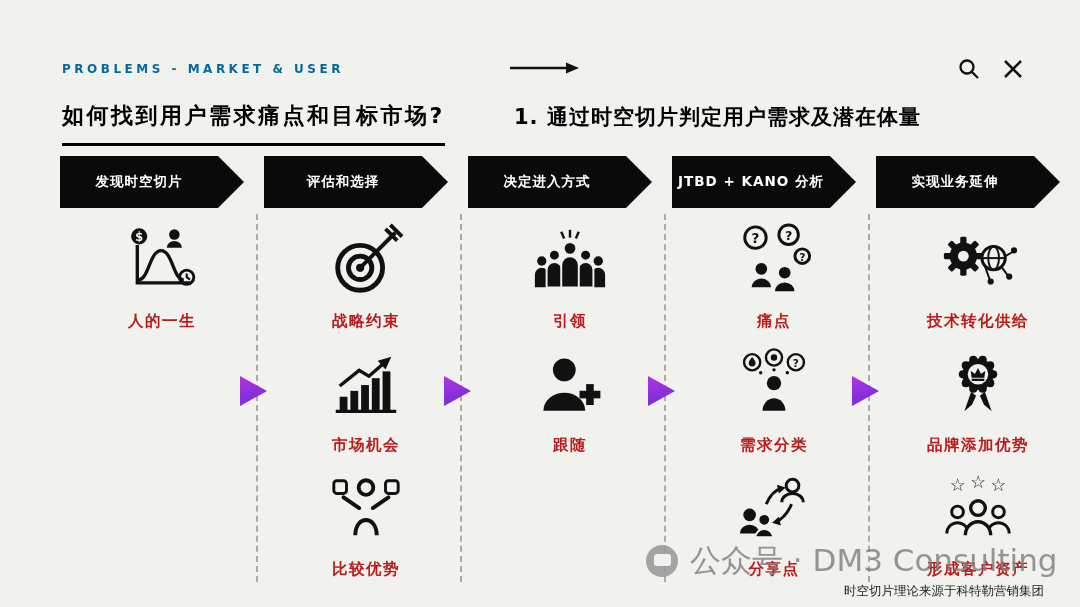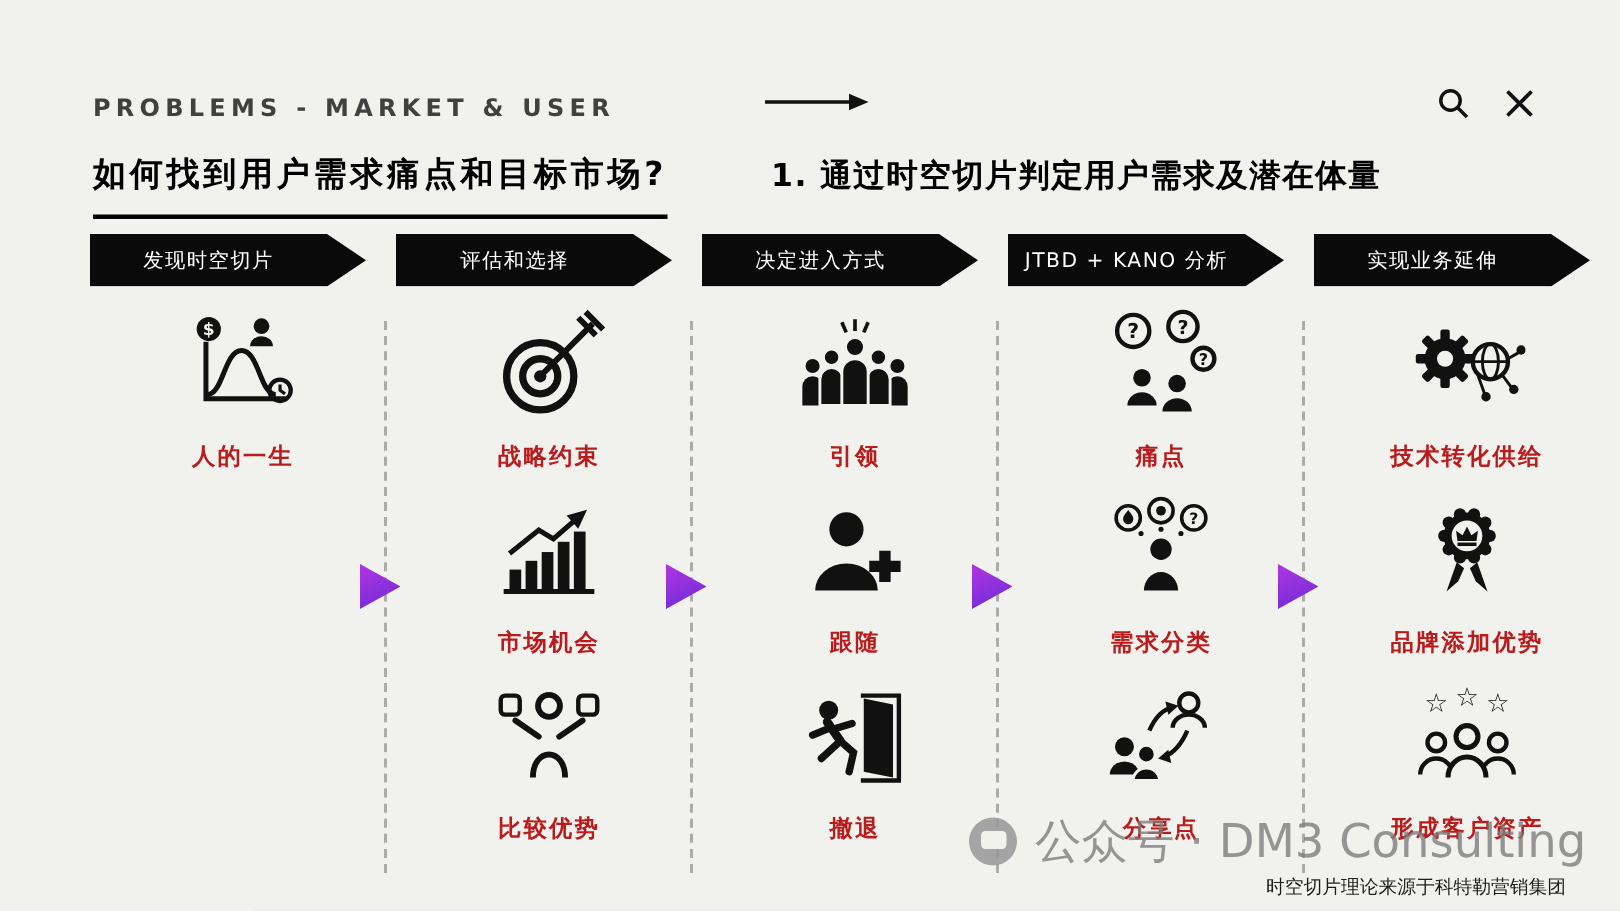--- a/index.html
+++ b/index.html
@@ -1,34 +1,34 @@
 <!DOCTYPE html>
 <html style="--bg: #f1f1ee; --ink: #111111; --banner: #0a0a0a; --arrow-a: #b136e0; --arrow-b: #6b2bd8;"><head>
 <meta charset="utf-8">
 <style>
   *{margin:0;padding:0;box-sizing:border-box}
   html,body{width:1080px;height:607px}
   body{font-family:"DejaVu Sans","Liberation Sans",sans-serif;background:#ddd}
   .stage{position:relative;width:1080px;height:607px;background:var(--bg,#f1f1ee);overflow:hidden;color:var(--ink,#111)}
 
   
-  .kicker{position:absolute;left:62px;top:62px;font-size:16px;letter-spacing:3.5px;font-weight:600;color:#404040}
+  .kicker{position:absolute;left:62px;top:62px;font-size:12px;letter-spacing:3.5px;font-weight:600;color:#0369a1}
   .top-arrow{position:absolute;left:508px;top:60px}
   .top-icons{position:absolute;right:54px;top:56px;display:flex;gap:18px;align-items:center}
   .icon-btn{width:26px;height:26px;display:flex;align-items:center;justify-content:center;cursor:pointer}
 
   
   .title-left{position:absolute;left:62px;top:101px;font-size:22px;font-weight:800;letter-spacing:2.5px;border-bottom:3px solid #000;padding-bottom:12px;color:#000}
   .title-right{position:absolute;left:514px;top:103px;font-size:21px;font-weight:800;letter-spacing:1px;color:#000}
 
   
   .columns{position:absolute;left:60px;top:156px;width:1020px;display:grid;grid-template-columns:repeat(5,204px)}
   .column{position:relative}
-  .banner{height:35px;width:184px;background:var(--banner,#0a0a0a);color:#fff;display:flex;align-items:center;justify-content:center;
-          font-size:13.5px;font-weight:400;letter-spacing:1px;padding-right:26px;
+  .banner{height:52px;width:184px;background:var(--banner,#0a0a0a);color:#fff;display:flex;align-items:center;justify-content:center;
+          font-size:13.5px;font-weight:700;letter-spacing:1px;padding-right:26px;
           clip-path:polygon(0 0,158px 0,100% 50%,158px 100%,0 100%)}
   .cells{margin-top:4px}
   .cell{height:124px;display:flex;flex-direction:column;align-items:center;justify-content:flex-end;padding-bottom:4px}
   .cell .icon{flex:1;display:flex;align-items:center;justify-content:center}
   .cell .label{font-size:15.5px;font-weight:700;letter-spacing:1.5px;color:#b91c1c;white-space:nowrap}
 
   
   .divider{position:absolute;top:214px;height:368px;width:0;border-left:2px dashed #ababab}
   .flow-arrow{position:absolute;top:376px;width:27px;height:30px;
               background:linear-gradient(160deg,var(--arrow-a,#b136e0),var(--arrow-b,#6b2bd8));
@@ -174,35 +174,20 @@
         <div class="cell">
           <div class="icon">
             <svg viewBox="0 0 80 80" width="76" height="76">
               <circle cx="34" cy="23" r="12" fill="#111"></circle>
               <path d="M12 66 a22 19 0 0 1 44 0 z" fill="#111"></path>
               <line x1="61" y1="38" x2="61" y2="60" stroke="#111" stroke-width="8"></line>
               <line x1="50" y1="49" x2="72" y2="49" stroke="#111" stroke-width="8"></line>
             </svg>
           </div>
           <div class="label">跟随</div>
-        </div>
-        <div class="cell">
-          <div class="icon">
-            <svg viewBox="0 0 80 80" width="78" height="78">
-              <path d="M44 10 H70 V68 H44" fill="none" stroke="#111" stroke-width="3"></path>
-              <polygon points="46,12 66,16 66,66 46,62" fill="#111"></polygon>
-              <circle cx="22" cy="20" r="6.5" fill="#111"></circle>
-              <line x1="21" y1="28" x2="30" y2="41" stroke="#111" stroke-width="6" stroke-linecap="round"></line>
-              <line x1="23" y1="32" x2="11" y2="37" stroke="#111" stroke-width="5" stroke-linecap="round"></line>
-              <line x1="25" y1="33" x2="38" y2="29" stroke="#111" stroke-width="5" stroke-linecap="round"></line>
-              <line x1="30" y1="41" x2="17" y2="53" stroke="#111" stroke-width="5" stroke-linecap="round"></line>
-              <path d="M30 41 L39 49 L36 62" fill="none" stroke="#111" stroke-width="5" stroke-linecap="round"></path>
-            </svg>
-          </div>
-          <div class="label">撤退</div>
         </div>
       </div>
     </div>
 
     <div class="column">
       <div class="banner">JTBD + KANO 分析</div>
       <div class="cells">
         <div class="cell">
           <div class="icon">
             <svg viewBox="0 0 80 80" width="78" height="78">

